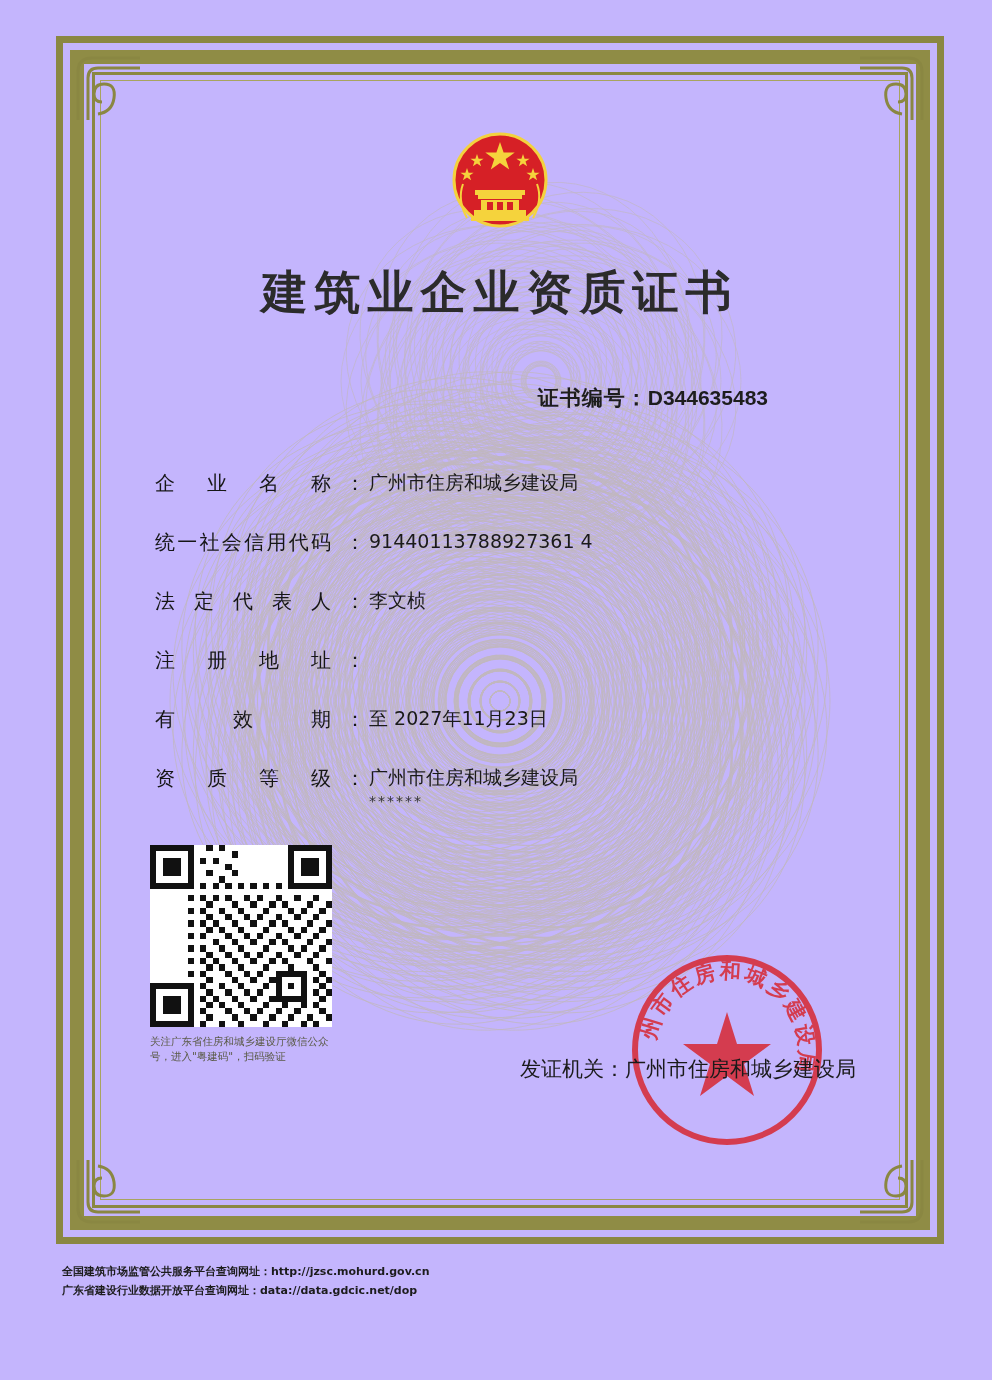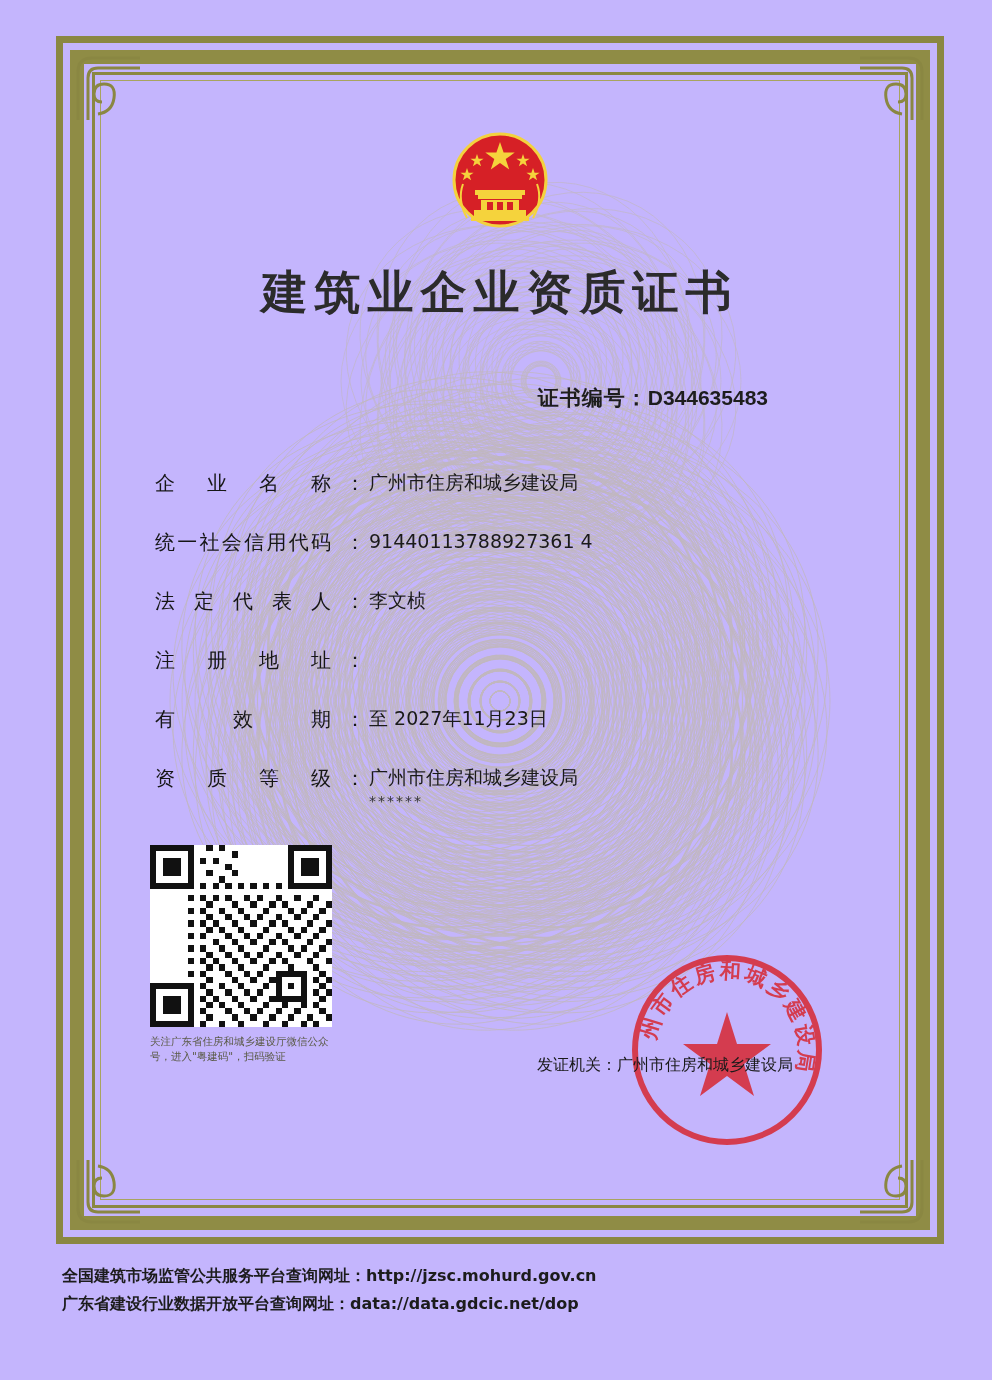--- a/index.html
+++ b/index.html
@@ -157,43 +157,42 @@
     font-size: 10.5px;
     line-height: 1.45;
     color: #5a5a46;
   }
 
   
   .issuer {
     position: absolute;
     left: 520px; top: 1055px;
     font-family: Liberation Serif, serif;
-    font-size: 16px;
+    font-size: 21px;
     color: #1a1a1a;
-    margin-left: 17px;
   }
   .issuer-row { margin-bottom: 16px; display: flex; }
   .issuer-label { white-space: nowrap; }
   .issuer-value { white-space: nowrap; }
 
   
   .seal {
     position: absolute;
     left: 627px; top: 950px;
     width: 200px; height: 200px;
     opacity: 0.82;
   }
 
   
   .footer {
     position: absolute;
     left: 62px; top: 1262px;
     width: 880px;
     font-family: "DejaVu Sans", sans-serif;
-    font-size: 16px;
+    font-size: 11px;
     color: #1c1c1c;
     line-height: 1.75;
   }
   .footer div { white-space: nowrap; }
   .footer .f1 { font-weight: bold; }
   .footer .f2 { font-weight: bold; }
 </style>
 </head>
 <body>
 

